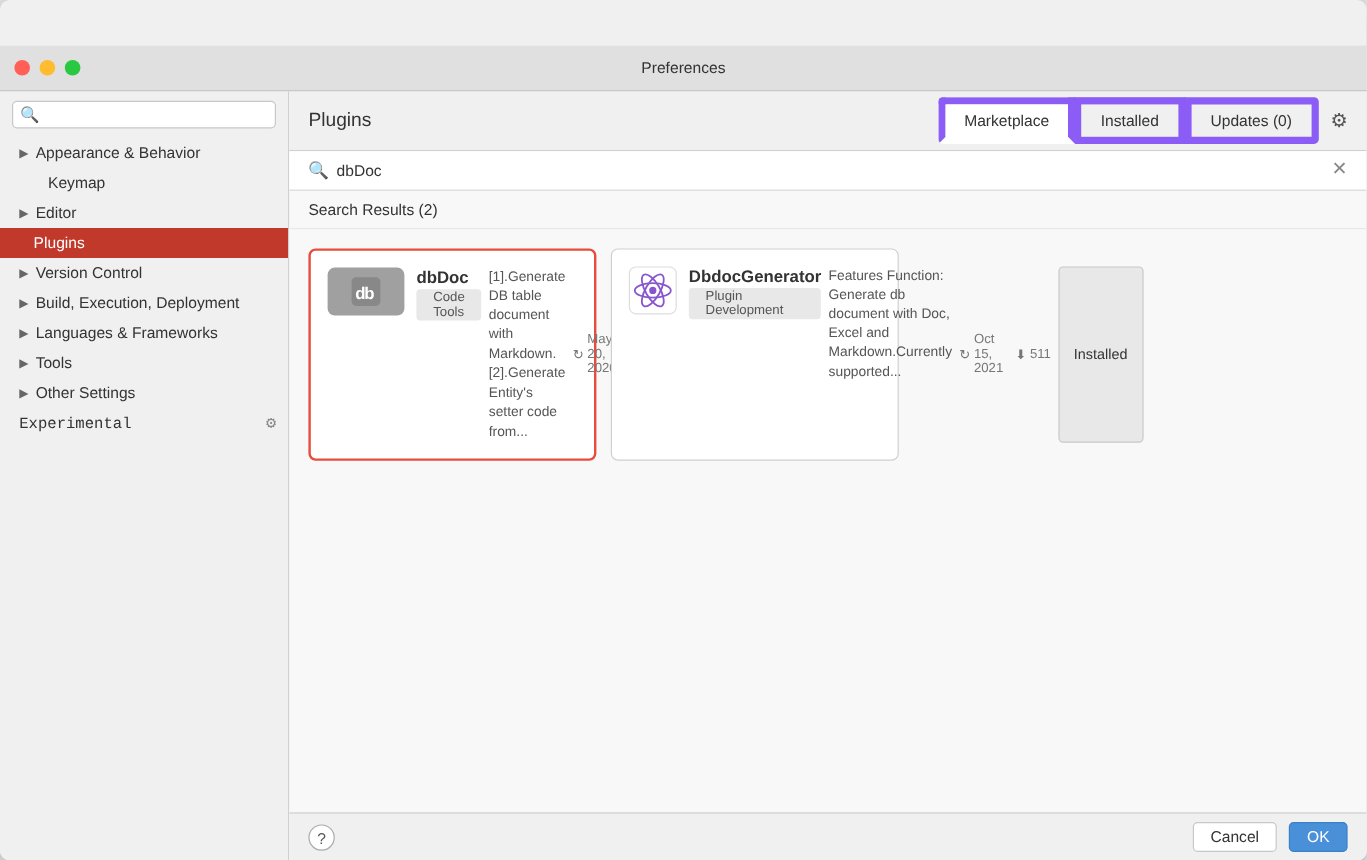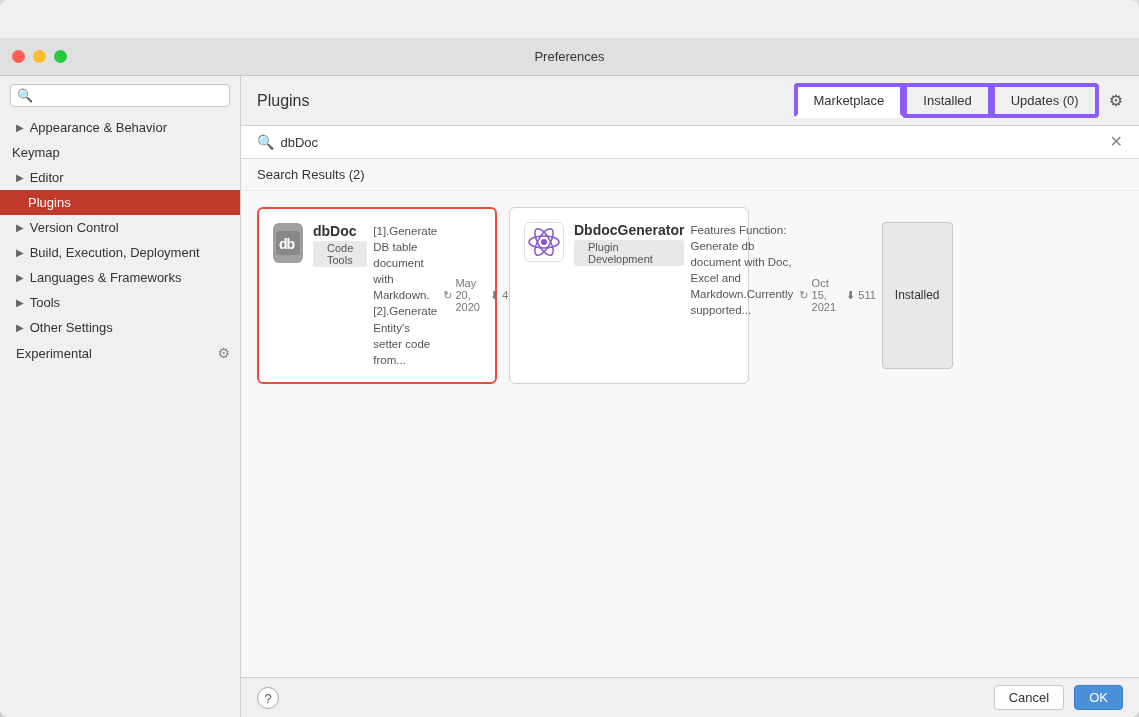--- a/index.html
+++ b/index.html
@@ -141,21 +141,21 @@
     }
     .tab-bar {
       display: flex;
       gap: 0;
       align-items: center;
     }
     .tab {
       padding: 6px 16px;
       font-size: 13px;
       cursor: pointer;
-      border: 4px solid #8b5cf6;
+      border: 6px solid #8b5cf6;
       background: #f0f0f0;
       color: #333;
       margin-left: -1px;
     }
     .tab:first-child { border-radius: 4px 0 0 4px; }
     .tab:last-of-type { border-radius: 0 4px 4px 0; }
     .tab.active {
       background: white;
       border-bottom-color: white;
       color: #333;
@@ -367,21 +367,21 @@
         <span>🔍</span>
         <input type="text" placeholder="" style="">
       </div>
       <div class="sidebar-items">
 
         <div class="sidebar-item">
           <span class="arrow">▶</span>
           <span class="sidebar-item-label">Appearance &amp; Behavior</span>
         </div>
 
-        <div class="sidebar-item" style="padding-left:12px;">
+        <div class="sidebar-item" style="padding-left:40px;">
           <span class="sidebar-item-label">Keymap</span>
         </div>
 
         <div class="sidebar-item">
           <span class="arrow">▶</span>
           <span class="sidebar-item-label">Editor</span>
         </div>
 
         <div class="sidebar-item active" style="padding-left:28px;">
           <span class="sidebar-item-label">Plugins</span>
@@ -405,21 +405,21 @@
         <div class="sidebar-item">
           <span class="arrow">▶</span>
           <span class="sidebar-item-label">Tools</span>
         </div>
 
         <div class="sidebar-item">
           <span class="arrow">▶</span>
           <span class="sidebar-item-label">Other Settings</span>
         </div>
 
-        <div class="sidebar-item" style="justify-content: space-between;">
+        <div class="sidebar-item" style="justify-content: space-between; font-family: Liberation Mono, monospace;">
           <span class="sidebar-item-label">Experimental</span>
           <span class="gear-icon-small">⚙</span>
         </div>
 
       </div>
     </div>
 
     <div class="right-panel">
 
       <div class="plugins-header">
@@ -437,21 +437,21 @@
         <input type="text" value="dbDoc" style="">
         <button class="clear-btn">✕</button>
       </div>
 
       <div class="results-header">Search Results (2)</div>
 
       <div class="results-grid">
 
         <div class="plugin-card selected">
           <div class="plugin-card-top">
-            <div class="plugin-icon dbdoc-icon" style="background: #a0a0a0; width:30px; height:40px; border-radius:6px; display:flex; align-items:center; justify-content:center;">
+            <div class="plugin-icon dbdoc-icon" style="background: #a0a0a0; width:64px; height:40px; border-radius:6px; display:flex; align-items:center; justify-content:center;">
               <svg width="28" height="28" viewBox="0 0 28 28">
                 <rect x="2" y="2" width="24" height="24" rx="4" fill="#888"></rect>
                 <text x="5" y="20" font-size="14" fill="white" font-weight="bold">db</text>
               </svg>
             </div>
             <div class="plugin-info">
               <div class="plugin-name">dbDoc</div>
               <span class="plugin-tag">Code Tools</span>
             </div>
           </div>

